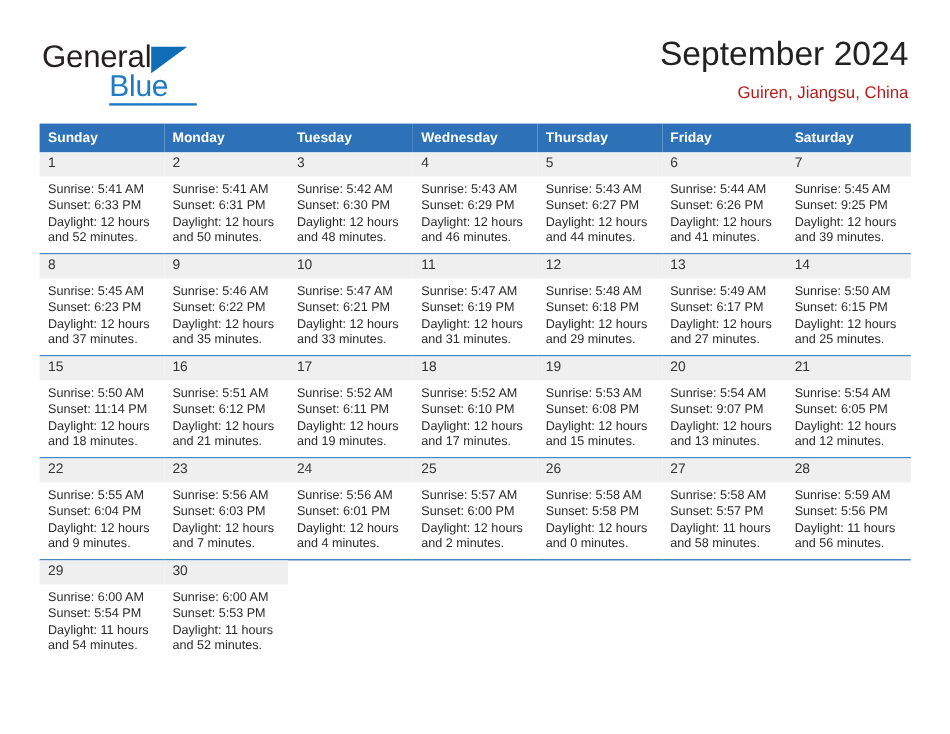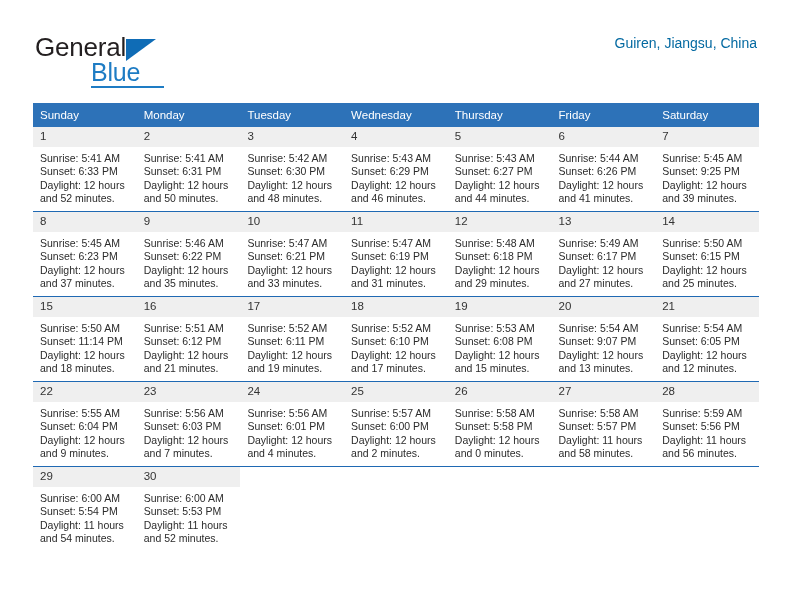--- a/index.html
+++ b/index.html
@@ -81,42 +81,42 @@
   }
   .cal-title {
     font-size: 28px;
     font-weight: normal;
     color: #222222;
     line-height: 34px;
     white-space: nowrap;
   }
   .cal-subtitle {
     font-size: 14px;
-    color: #0369a1;
+    color: #b91c1c;
     line-height: 20px;
     margin-top: 5px;
     white-space: nowrap;
   }
 
   
   .calendar {
     position: absolute;
     left: 33px;
     top: 103px;
     width: 726px;
     border-collapse: collapse;
     table-layout: fixed;
   }
   .calendar col { width: 103.71px; }
 
   .calendar thead th {
     background: #2d72b8;
     color: #ffffff;
     font-size: 11.5px;
-    font-weight: normal;
+    font-weight: bold;
     text-align: left;
     padding: 6px 0 6px 7px;
     height: 12px;
     border: 0;
   }
 
   .weekrow td {
     vertical-align: top;
     padding: 0;
     border: 0;
@@ -160,20 +160,21 @@
   <div class="masthead">
 
     <div class="brand">
       <span class="brand-general">General</span>
       <span class="brand-mark"></span>
       <span class="brand-blue">Blue</span>
       <span class="brand-rule"></span>
     </div>
 
     <div class="title-block">
+      <div class="cal-title">September 2024</div>
       <div class="cal-subtitle">Guiren, Jiangsu, China</div>
     </div>
 
   </div>
 
   <table class="calendar">
     <colgroup>
       <col>
         <col>
         <col>

